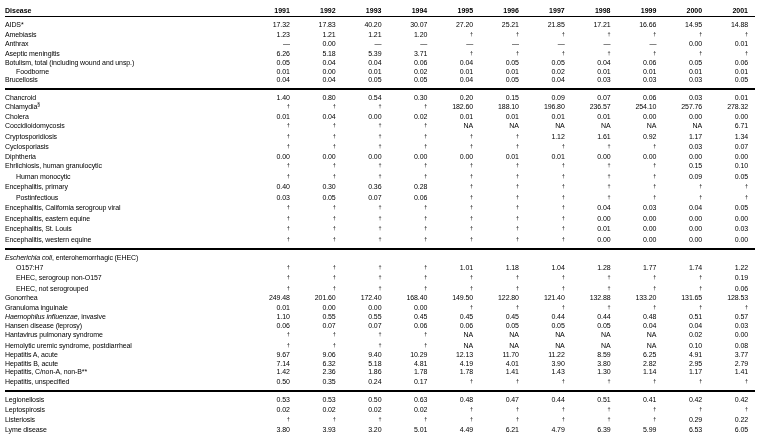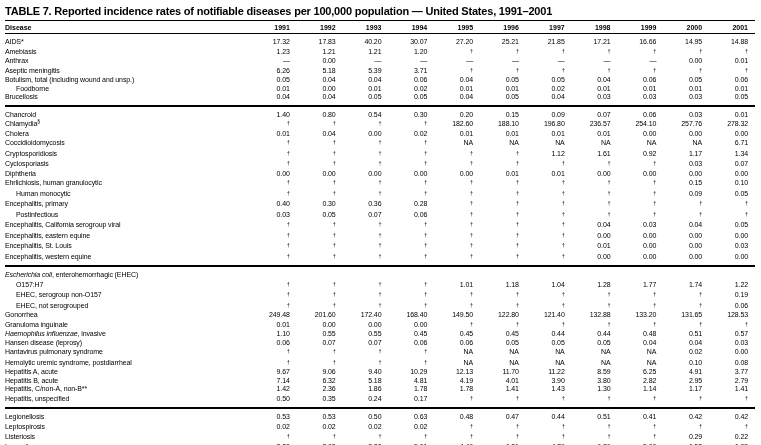--- a/index.html
+++ b/index.html
@@ -32,21 +32,20 @@
   tbody tr:first-child td{padding-top:4px;}
   tbody tr:last-child td{padding-bottom:3px;}
   .dag{font-size:5.5px;vertical-align:2px;}
   .it{font-style:italic;}
   sup{font-size:5px;line-height:0;}
 </style>
 </head>
 <body>
 
 <div class="page">
-  <div class="title">TABLE 7. Reported incidence rates of notifiable diseases per 100,000 population — United States, 1991–2001</div>
   <table>
     <colgroup>
       <col style="width:246px">
       <col>
         <col>
         <col>
         <col>
         <col>
         <col>
         <col>

